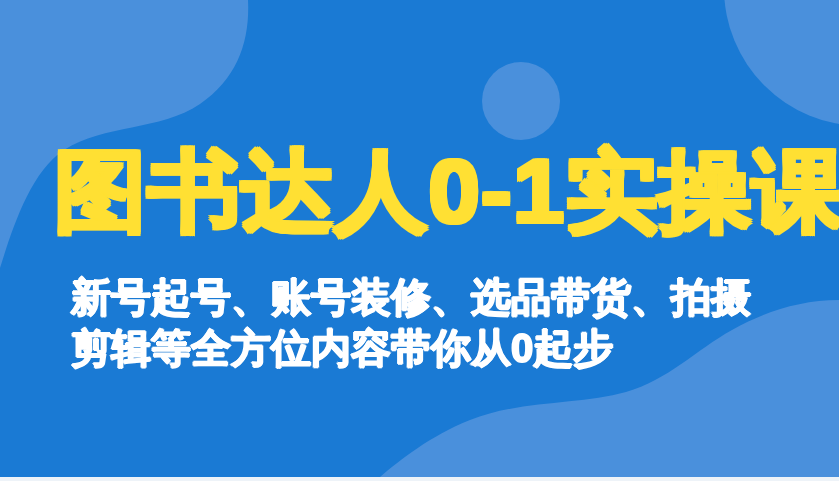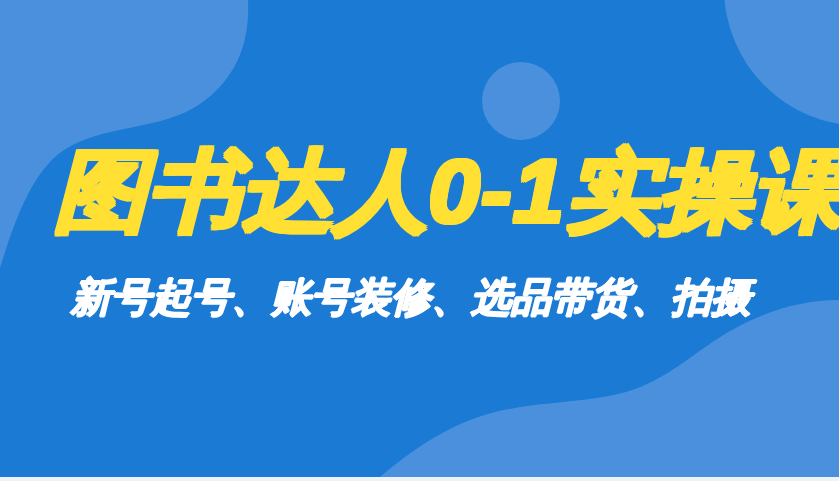--- a/index.html
+++ b/index.html
@@ -30,21 +30,20 @@
   }
 
   
   .text-layer {
     position: absolute;
     left: 0;
     top: 0;
     width: 839px;
     height: 481px;
     z-index: 5;
-    font-style: italic;
   }
 
   .title {
     position: absolute;
     left: 54px;
     top: 139px;
     width: 740px;
     height: 104px;
     color: #ffe033;
     font-size: 89px;
@@ -110,19 +109,20 @@
     <path d="M 839,300 C 800,300 764,312 732,330 C 696,350 668,380 626,392
              C 580,405 520,400 470,420 C 430,436 400,460 380,477 L 839,477 Z" fill="#4a90dc"></path>
   </svg>
 
   <div class="text-layer">
 
     <div class="title">图书达人0-1实操课</div>
 
     <div class="subtitle">
       <span class="sub-line">新号起号、账号装修、选品带货、拍摄</span>
+      <span class="sub-line">剪辑等全方位内容带你从0起步</span>
     </div>
 
   </div>
 
   <div class="bottom-strip"></div>
 
 </div>
 
 </body></html>

